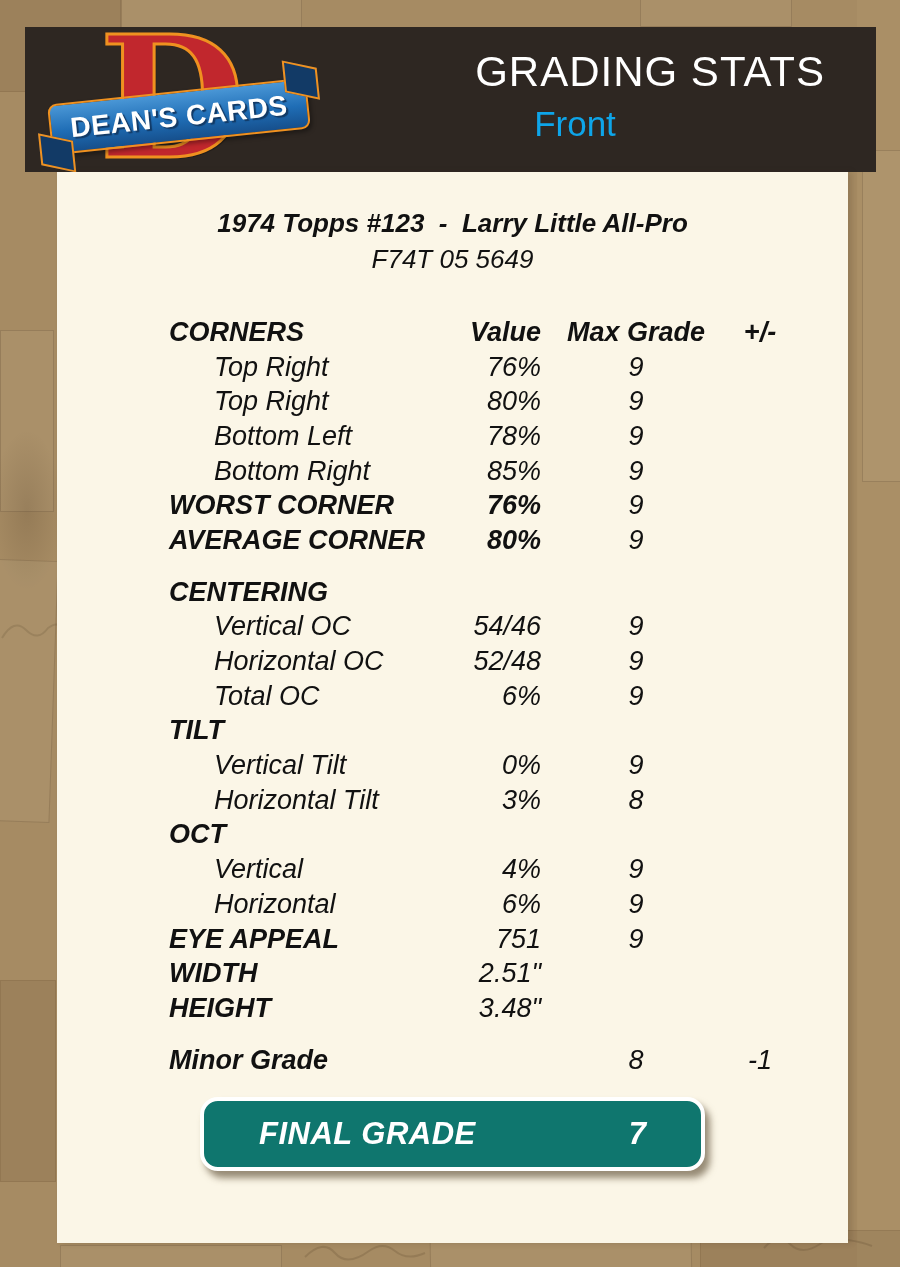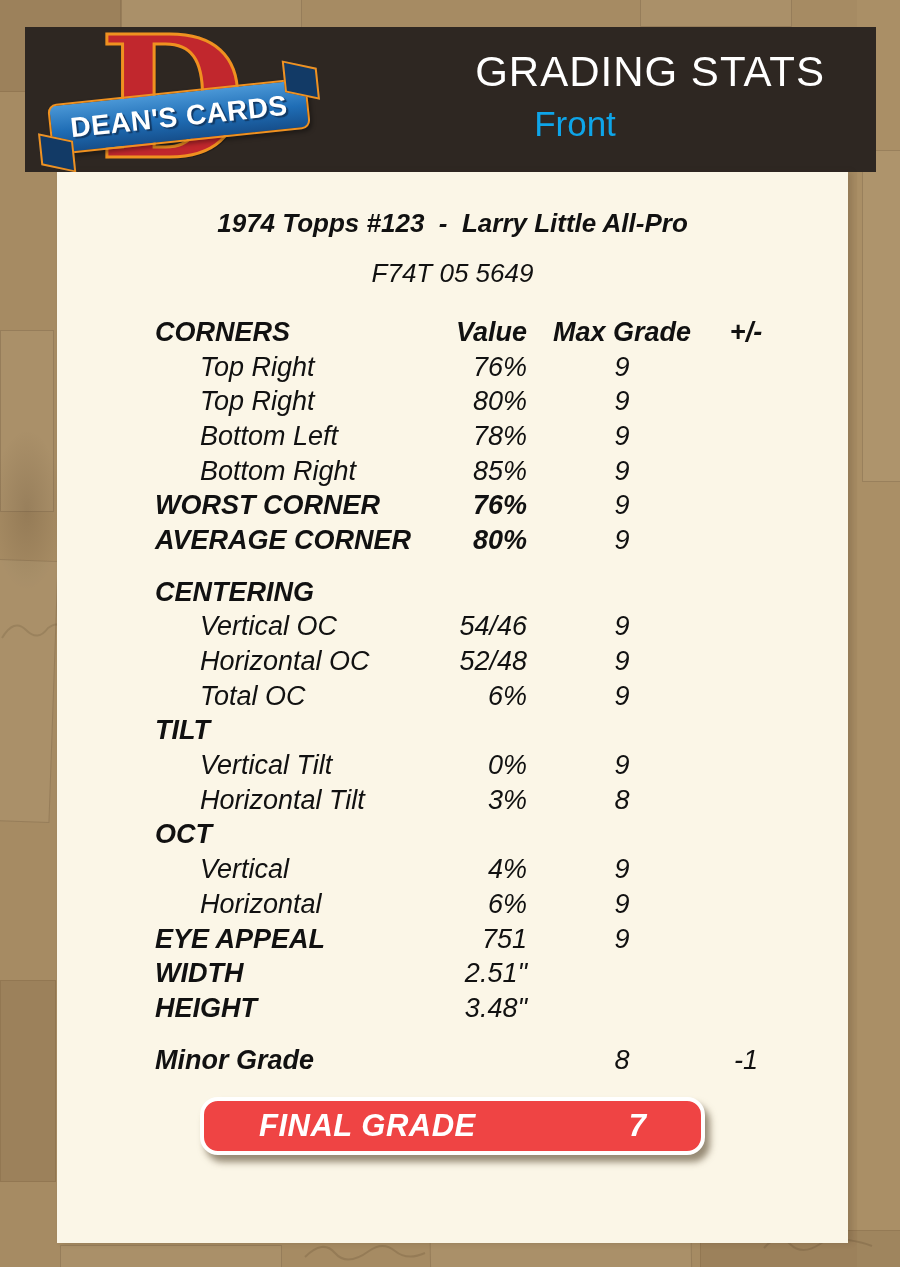--- a/index.html
+++ b/index.html
@@ -55,41 +55,41 @@
   
   .panel{
     position:absolute;left:57px;top:172px;width:791px;height:1071px;
     background:#fbf6e7;box-shadow:4px 0 6px rgba(60,45,25,.18);font-style:italic;
   }
   .card-title{
     position:absolute;left:0;top:36px;width:100%;text-align:center;
     font-size:26px;font-weight:bold;color:#111;white-space:nowrap;
   }
   .card-serial{
-    position:absolute;left:0;top:86px;width:100%;text-align:center;
+    position:absolute;left:0;top:72px;width:100%;text-align:center;
     font-size:26px;color:#111;
   }
 
   
   .tbl{position:absolute;left:98px;top:143px;width:660px;color:#111;}
   .trow{display:flex;align-items:center;height:34.7px;font-size:27px;}
-  .trow .c1{width:277px;white-space:nowrap;}
+  .trow .c1{width:277px;white-space:nowrap;margin-left:14px;}
   .trow .c2{width:95px;text-align:right;white-space:nowrap;}
   .trow .c3{width:190px;text-align:center;white-space:nowrap;}
   .trow .c4{width:58px;text-align:center;white-space:nowrap;}
   .trow.item .c1{padding-left:45px;box-sizing:border-box;}
   .trow.hdr .c1,.trow.hdr .c2,.trow.hdr .c3,.trow.hdr .c4{font-weight:bold;}
   .trow.sect .c1{font-weight:bold;}
   .trow.boldval .c2{font-weight:bold;}
   .trow.gap{margin-top:17px;}
 
   
   .final-btn{
-    position:absolute;left:143px;top:925px;width:505px;height:58px;
-    background:#ef4444;border:4px solid #ffffff;border-radius:18px;
+    position:absolute;left:143px;top:925px;width:505px;height:74px;
+    background:#0f766e;border:4px solid #ffffff;border-radius:18px;
     box-sizing:border-box;display:flex;align-items:center;
     box-shadow:5px 7px 7px rgba(95,80,55,.65);
   }
   .final-label{
     margin-left:55px;color:#ffffff;font-weight:bold;font-size:31px;letter-spacing:.5px;white-space:nowrap;
   }
   .final-grade{
     position:absolute;right:55px;color:#ffffff;font-weight:bold;font-size:31px;
   }
 </style>

